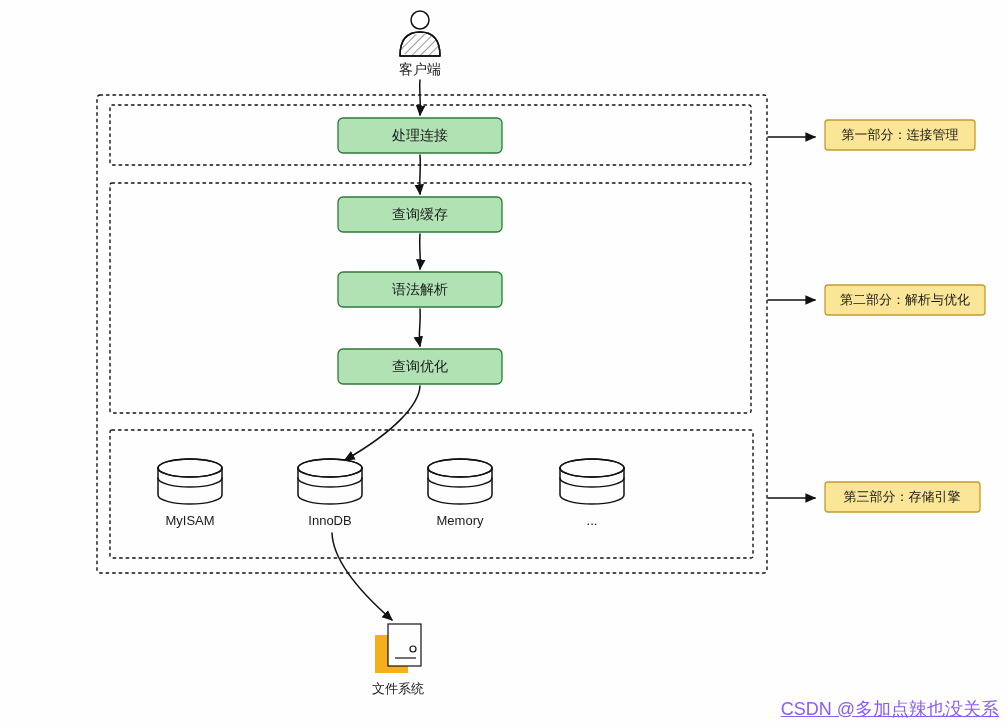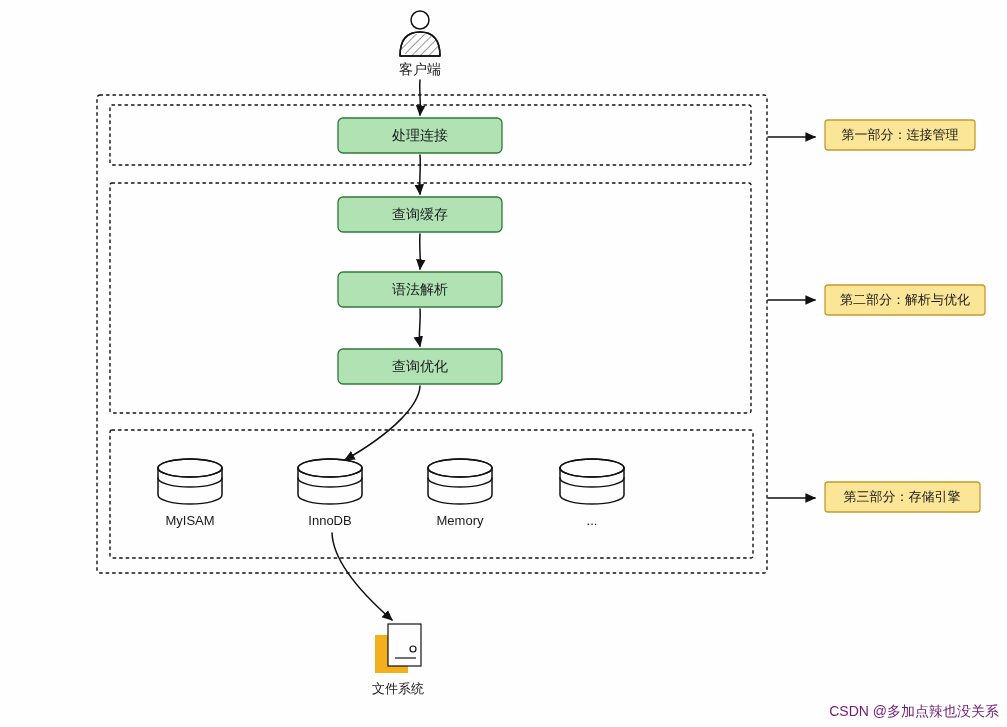--- a/index.html
+++ b/index.html
@@ -38,26 +38,27 @@
   }
   .lbl {
     font-family: "Comic Sans MS", "STKaiti", "KaiTi", cursive, sans-serif;
     fill: #1a1a1a;
     font-size: 14px;
     text-anchor: middle;
     dominant-baseline: middle;
   }
   .lblsm { font-size: 13px; }
   .water {
-    color: #701a75;
+    color: #8b5cf6;
     position: absolute;
     right: 8px;
     bottom: 6px;
-    font-size: 14px;
+    font-size: 18px;
     font-family: sans-serif;
+    text-decoration: underline;
   }
 </style>
 </head>
 <body>
 
 <svg width="1007" height="727" viewBox="0 0 1007 727">
   <defs>
     <marker id="arrow" viewBox="0 0 10 10" refX="8" refY="5" markerWidth="8" markerHeight="8" orient="auto-start-reverse">
       <path d="M 0 1 L 9 5 L 0 9 Z" fill="#111"></path>
     </marker>

